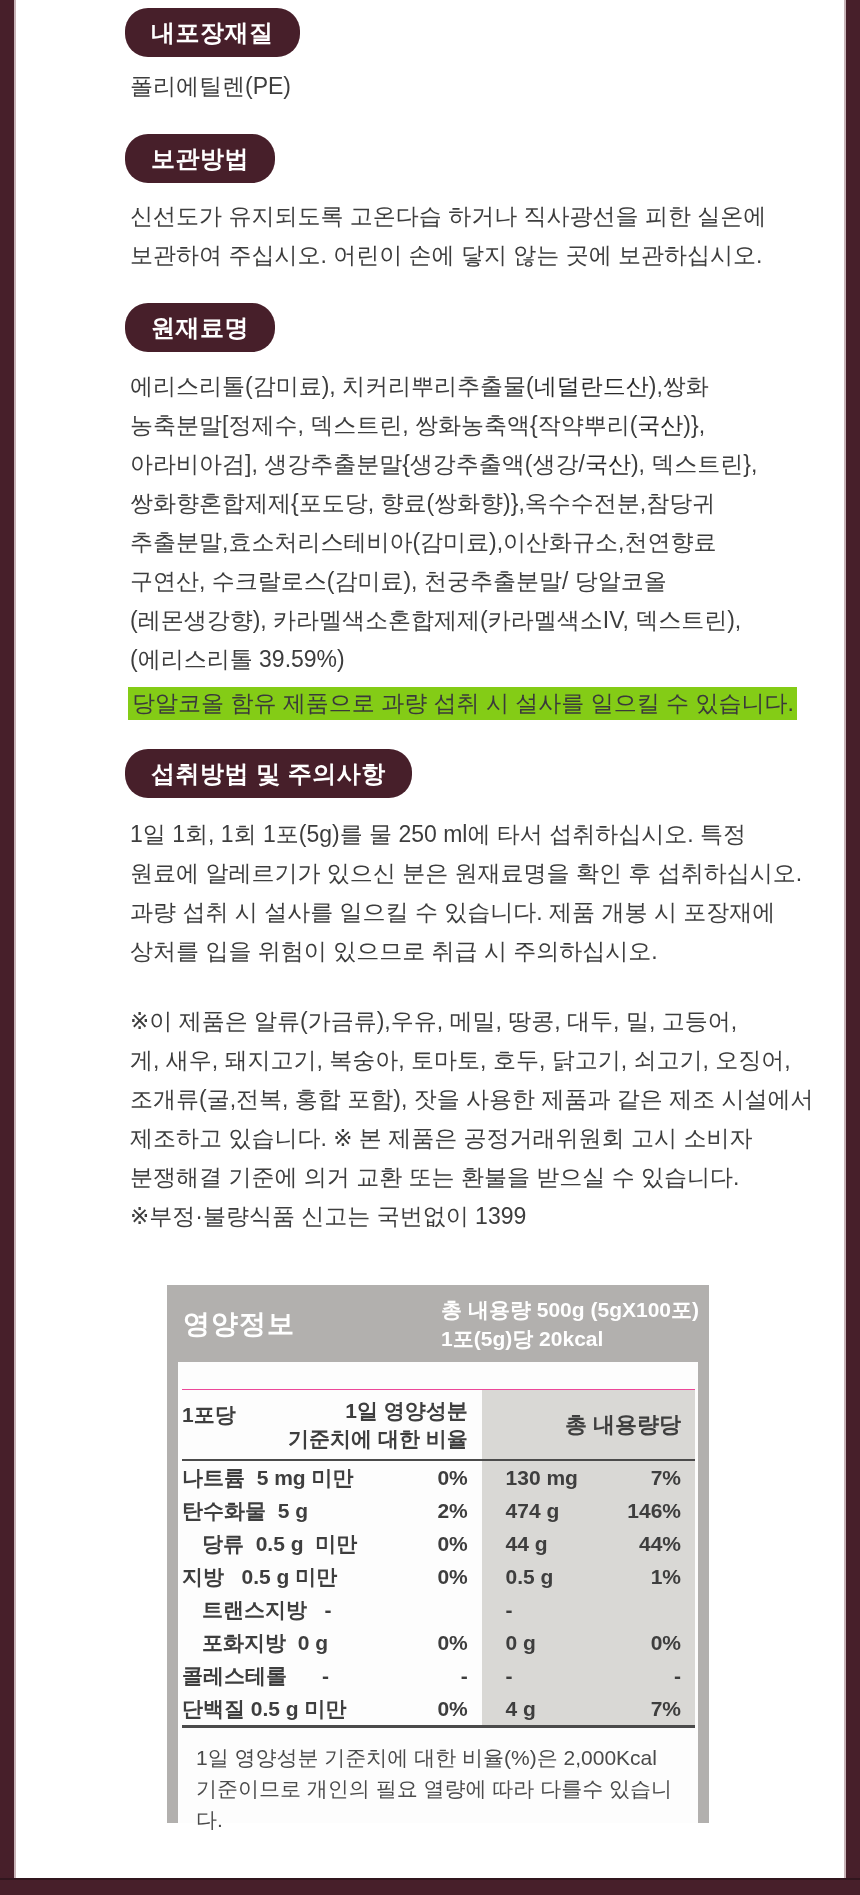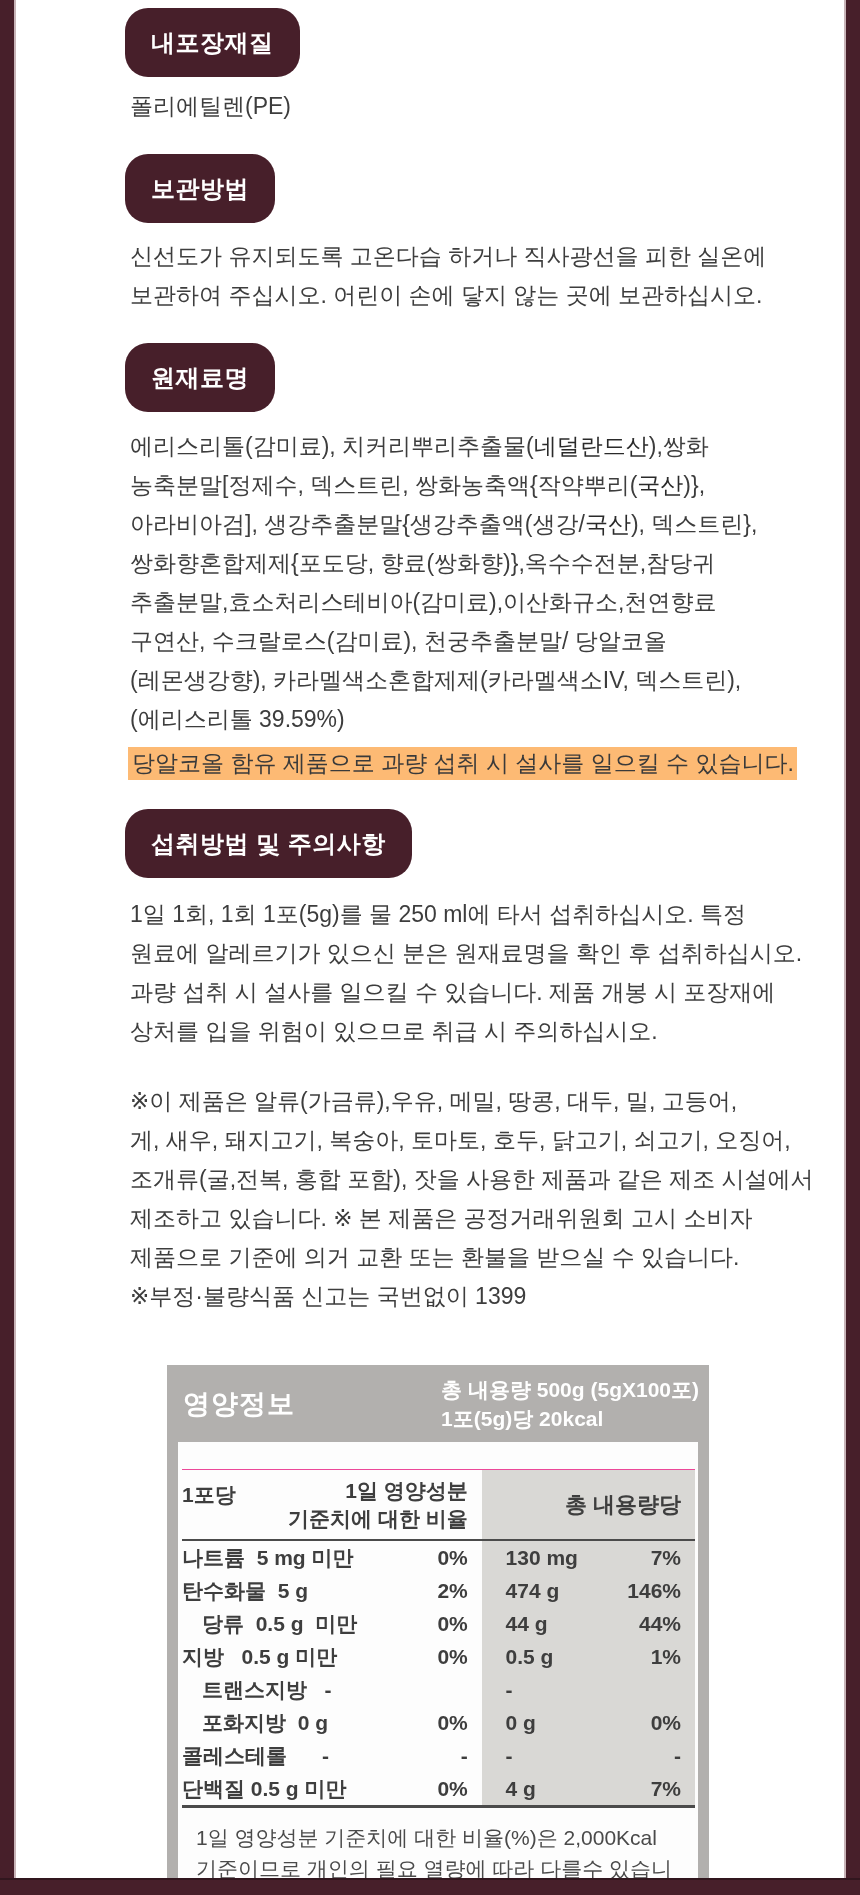--- a/index.html
+++ b/index.html
@@ -6,36 +6,36 @@
   .page{
     position:relative;width:860px;height:1895px;background:#ffffff;overflow:hidden;
     font-family:"Liberation Sans","DejaVu Sans",sans-serif;color:#3d3d3d;
   }
   .side-border{position:absolute;top:0;bottom:0;width:14px;background:#471f2a;z-index:6;}
   .side-border.left{left:0;border-right:2px solid #c8b4b8;}
   .side-border.right{right:0;border-left:2px solid #c8b4b8;}
   .bottom-bar{position:absolute;left:0;right:0;bottom:0;height:15px;background:#471f2a;border-top:2px solid #31161e;z-index:7;}
   .content{position:absolute;left:130px;top:0;width:670px;}
   .badge{
-    display:inline-block;height:45px;line-height:45px;padding:12px 26px;margin-left:-5px;
+    display:inline-block;height:45px;line-height:45px;padding:2px 26px;margin-left:-5px;
     background:#471f2a;color:#ffffff;font-size:24px;font-weight:bold;border-radius:23px;
     letter-spacing:0.5px;white-space:nowrap;
   }
   .badge-packaging{margin-top:8px;}
   .pe-text{margin-top:10px;font-size:23px;line-height:39px;}
   .badge-storage{margin-top:28px;}
   .body-lines{margin-top:14px;font-size:23px;line-height:39px;}
   .body-lines div{white-space:pre;}
   .badge-ingredients{margin-top:28px;}
   .ing-lines{margin-top:15px;font-size:23px;line-height:39px;}
   .ing-lines div{white-space:pre;}
   .ing-lines .b{font-weight:normal;color:#2a2a2a;}
   .warning-bar{
     margin-top:8px;margin-left:-2px;width:661px;height:33px;line-height:33px;
-    background:#fdba74;padding:0 4px;font-size:23px;color:#3a3a3a;white-space:pre;
+    background:#84cc16;padding:0 4px;font-size:23px;color:#3a3a3a;white-space:pre;
   }
   .badge-usage{margin-top:29px;}
   .usage-p1{margin-top:17px;}
   .usage-p2{margin-top:31px;}
   
   .nutri{width:542px;margin-left:37px;margin-top:49px;background:#b2b0ae;}
   .nutri-head{height:77px;display:flex;justify-content:space-between;align-items:center;
     padding:0 10px 0 16px;color:#ffffff;}
   .nutri-title{font-size:27px;font-weight:bold;letter-spacing:1px;}
   .nutri-total{text-align:left;font-size:21px;font-weight:bold;line-height:29px;margin-left:40px;}
@@ -101,21 +101,21 @@
           <div>1일 1회, 1회 1포(5g)를 물 250 ml에 타서 섭취하십시오. 특정</div>
           <div>원료에 알레르기가 있으신 분은 원재료명을 확인 후 섭취하십시오.</div>
           <div>과량 섭취 시 설사를 일으킬 수 있습니다. 제품 개봉 시 포장재에</div>
           <div>상처를 입을 위험이 있으므로 취급 시 주의하십시오.</div>
         </div>
       <div class="body-lines usage-p2">
           <div>※이 제품은 알류(가금류),우유, 메밀, 땅콩, 대두, 밀, 고등어,</div>
           <div>게, 새우, 돼지고기, 복숭아, 토마토, 호두, 닭고기, 쇠고기, 오징어,</div>
           <div>조개류(굴,전복, 홍합 포함), 잣을 사용한 제품과 같은 제조 시설에서</div>
           <div>제조하고 있습니다. ※ 본 제품은 공정거래위원회 고시 소비자</div>
-          <div>제품으로 기준에 의거 교환 또는 환불을 받으실 수 있습니다.</div>
+          <div>분쟁해결 기준에 의거 교환 또는 환불을 받으실 수 있습니다.</div>
           <div>※부정·불량식품 신고는 국번없이 1399</div>
         </div>
     </section>
 
     <section class="nutri">
       <div class="nutri-head">
         <div class="nutri-title">영양정보</div>
         <div class="nutri-total">
           <div>총 내용량 500g (5gX100포)</div>
           <div>1포(5g)당 20kcal</div>

